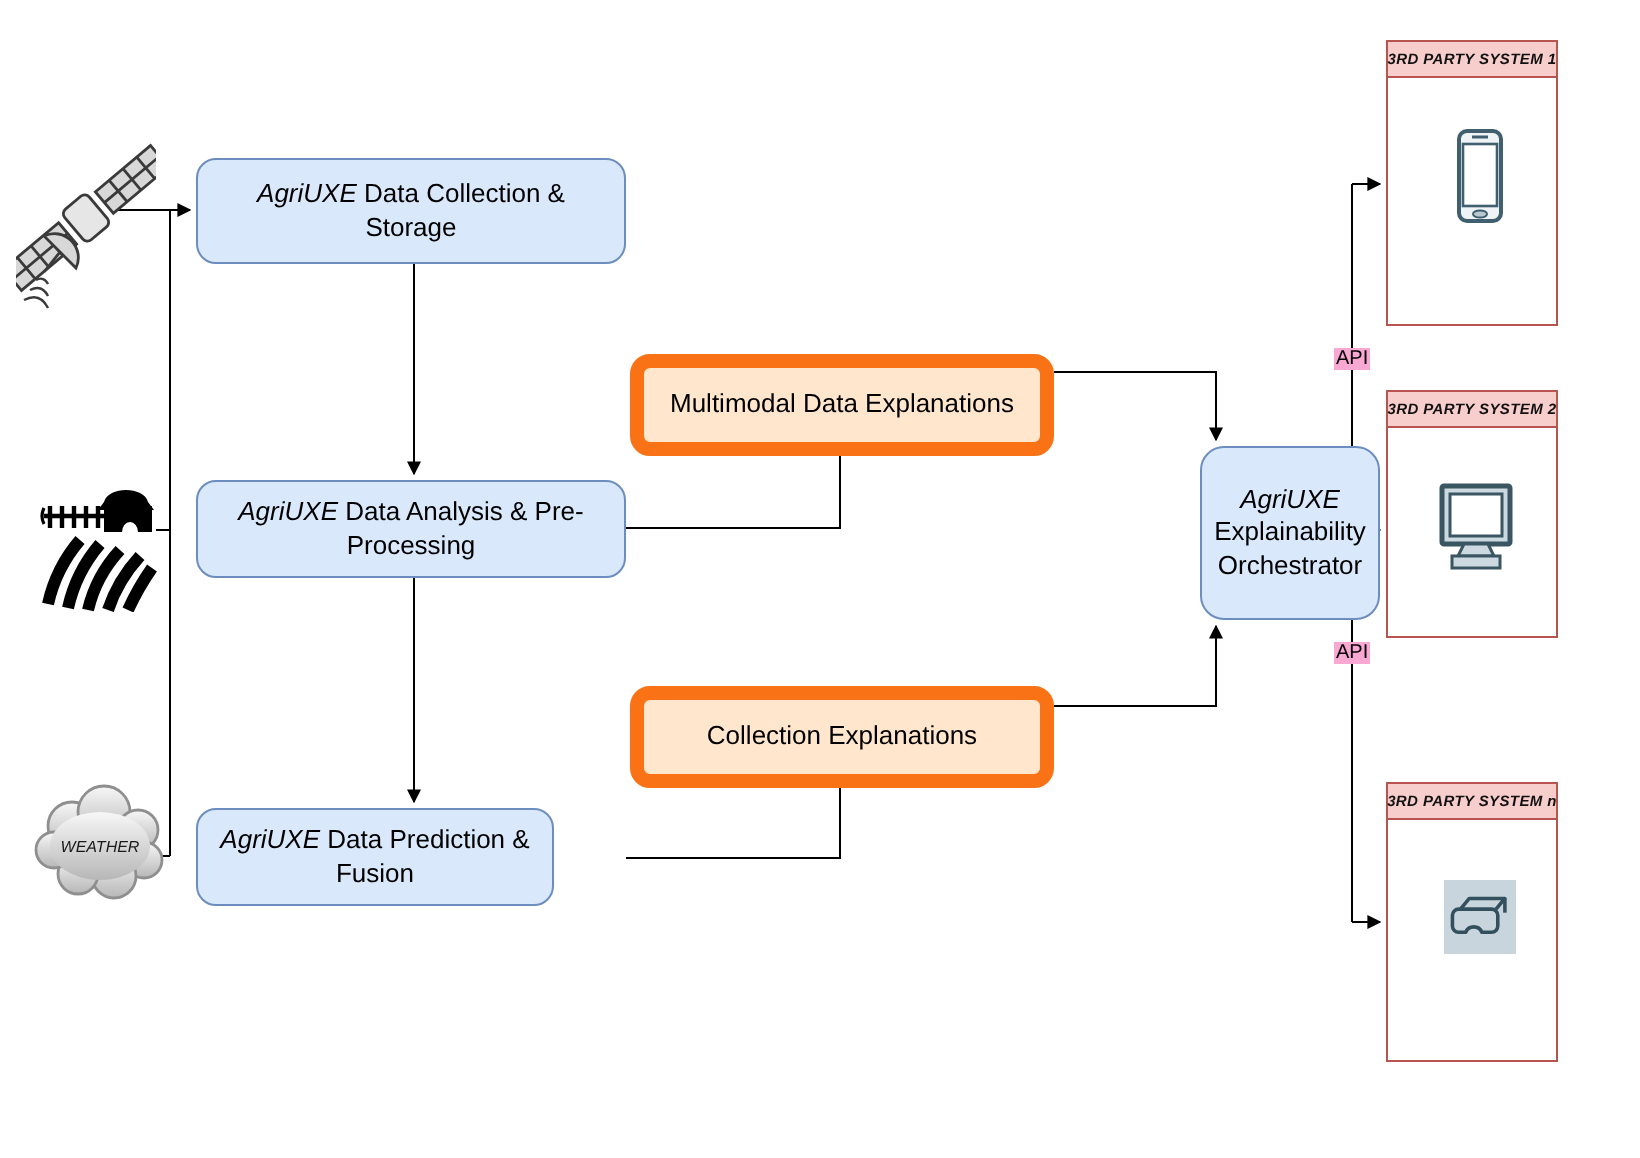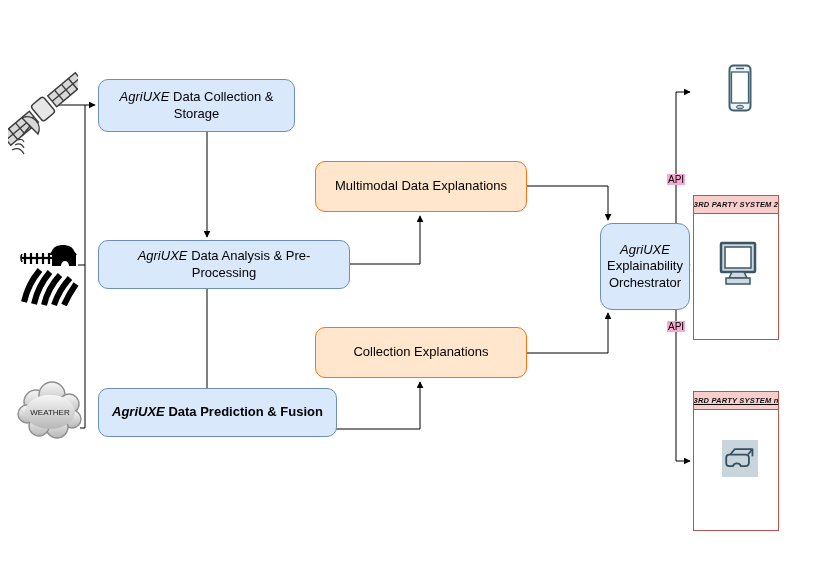--- a/index.html
+++ b/index.html
@@ -23,21 +23,21 @@
     text-align:center;
     border-radius:10px;
     font-size:13px;line-height:1.25;color:#000;
     padding:2px 8px;box-sizing:border-box;
   }
   .node .brand{font-style:italic;}
   .process{
     background:#dae8fc;border:1px solid #6c8ebf;
   }
   .explain{
-    background:#ffe6cc;border:1px solid #f97316;
+    background:#ffe6cc;border:7px solid #f97316;margin-top:16px;
   }
   .orchestrator{
     background:#dae8fc;border:1px solid #6c8ebf;
     border-radius:12px;
   }
   .third-party{
     position:absolute;
     border:1px solid #b85450;
     background:#ffffff;
     box-sizing:border-box;
@@ -131,21 +131,21 @@
       <g stroke="#000" fill="none" stroke-width="6">
         <path d="M6,64 Q10,46 22,32"></path>
         <path d="M16,66 Q20,48 32,34"></path>
         <path d="M26,67 Q30,50 42,37"></path>
         <path d="M36,67 Q41,52 52,40"></path>
         <path d="M46,67 Q51,56 58,46"></path>
       </g>
     </svg>
   </div>
 
-  <div class="icon-abs" style="left:14px;top:376px;width:72px;height:68px;">
+  <div class="icon-abs" style="left:14px;top:387px;width:72px;height:68px;font-style:italic;">
     <svg width="72" height="68" viewBox="0 0 72 68">
       <defs>
         <linearGradient id="cg" x1="0" y1="0" x2="0" y2="1">
           <stop offset="0" stop-color="#f7f7f7"></stop>
           <stop offset="1" stop-color="#b7b7b7"></stop>
         </linearGradient>
       </defs>
       <g fill="url(#cg)" stroke="#8f8f8f" stroke-width="1.4">
         <circle cx="22" cy="26" r="12"></circle>
         <circle cx="38" cy="19" r="13"></circle>
@@ -153,69 +153,72 @@
         <circle cx="58" cy="43" r="9"></circle>
         <circle cx="43" cy="51" r="11"></circle>
         <circle cx="25" cy="50" r="10"></circle>
         <circle cx="13" cy="38" r="9"></circle>
       </g>
       <ellipse cx="36" cy="36" rx="25" ry="17" fill="url(#cg)"></ellipse>
       <text x="36" y="39" text-anchor="middle" font-size="8" fill="#1a1a1a" font-family="Liberation Sans, sans-serif">WEATHER</text>
     </svg>
   </div>
 
-  <div class="node process" style="left:98px;top:79px;width:197px;height:53px;">
+  <div class="node process" style="left:98px;top:79px;width:215px;height:53px;">
     <span><span class="brand">AgriUXE</span> <span>Data Collection &amp; Storage</span></span>
   </div>
 
-  <div class="node process" style="left:98px;top:240px;width:252px;height:49px;">
+  <div class="node process" style="left:98px;top:240px;width:215px;height:49px;">
     <span><span class="brand">AgriUXE</span> <span>Data Analysis &amp; Pre-Processing</span></span>
   </div>
 
-  <div class="node process" style="left:98px;top:388px;width:239px;height:49px;font-weight:bold;">
+  <div class="node process" style="left:98px;top:404px;width:179px;height:49px;">
     <span><span class="brand">AgriUXE</span> <span>Data Prediction &amp; Fusion</span></span>
   </div>
 
   <div class="node explain" style="left:315px;top:161px;width:212px;height:51px;">
     <span>Multimodal Data Explanations</span>
   </div>
 
   <div class="node explain" style="left:315px;top:327px;width:212px;height:51px;">
     <span>Collection Explanations</span>
   </div>
 
   <div class="node orchestrator" style="left:564px;top:223px;width:90px;height:87px;margin-left:36px;">
     <span><span class="brand">AgriUXE</span> <span>Explainability Orchestrator</span></span>
   </div>
 
   <div class="api-label" style="left:667px;top:174px;">API</div>
   <div class="api-label" style="left:667px;top:321px;">API</div>
 
+  <div class="third-party" style="left:693px;top:20px;width:86px;height:143px;">
+    <div class="tp-header">3RD PARTY SYSTEM 1</div>
+  </div>
   <div class="icon-abs" style="left:728px;top:64px;width:24px;height:48px;">
     <svg width="24" height="48" viewBox="0 0 24 48">
       <rect x="1.5" y="1.5" width="21" height="45" rx="4" fill="#eef3f6" stroke="#41606f" stroke-width="2"></rect>
       <rect x="3.5" y="8" width="17" height="31" fill="#fff" stroke="#41606f" stroke-width="1.3"></rect>
       <line x1="8" y1="4.5" x2="16" y2="4.5" stroke="#41606f" stroke-width="1.5"></line>
       <ellipse cx="12" cy="43" rx="3.5" ry="1.8" fill="#b9c9d2" stroke="#41606f" stroke-width="1"></ellipse>
     </svg>
   </div>
 
-  <div class="third-party" style="left:693px;top:195px;width:86px;height:145px;">
+  <div class="third-party" style="left:693px;top:195px;width:86px;height:124px;">
     <div class="tp-header">3RD PARTY SYSTEM 2</div>
   </div>
   <div class="icon-abs" style="left:719px;top:241px;width:38px;height:46px;">
     <svg width="38" height="46" viewBox="0 0 38 46">
       <rect x="2" y="2" width="34" height="29" rx="1" fill="#cdd9e0" stroke="#3b5663" stroke-width="2.5"></rect>
       <rect x="6" y="6" width="26" height="21" fill="#fff" stroke="#3b5663" stroke-width="1.5"></rect>
       <polygon points="13,31 25,31 28,37 10,37" fill="#cdd9e0" stroke="#3b5663" stroke-width="1.5"></polygon>
       <rect x="7" y="37" width="24" height="6" fill="#cdd9e0" stroke="#3b5663" stroke-width="1.5"></rect>
     </svg>
   </div>
 
-  <div class="third-party" style="left:693px;top:391px;width:86px;height:140px;text-decoration:underline;">
+  <div class="third-party" style="left:693px;top:391px;width:86px;height:140px;">
     <div class="tp-header">3RD PARTY SYSTEM n</div>
   </div>
   <div class="vr-tile" style="left:722px;top:440px;width:36px;height:37px;">
     <svg width="36" height="32" viewBox="0 0 40 36">
       <g fill="none" stroke="#33505e" stroke-width="2" stroke-linejoin="round">
         <path d="M9,13 L14,7 H34 L29,13"></path>
         <path d="M34,7 L34,15"></path>
         <path d="M8,13 h18.5 a3.5,3.5 0 0 1 3.5,3.5 v6 a3.5,3.5 0 0 1 -3.5,3.5 h-5.5 c-1.6,-4 -7.4,-4 -9,0 h-4 a3.5,3.5 0 0 1 -3.5,-3.5 v-6 a3.5,3.5 0 0 1 3.5,-3.5 z"></path>
       </g>
     </svg>

